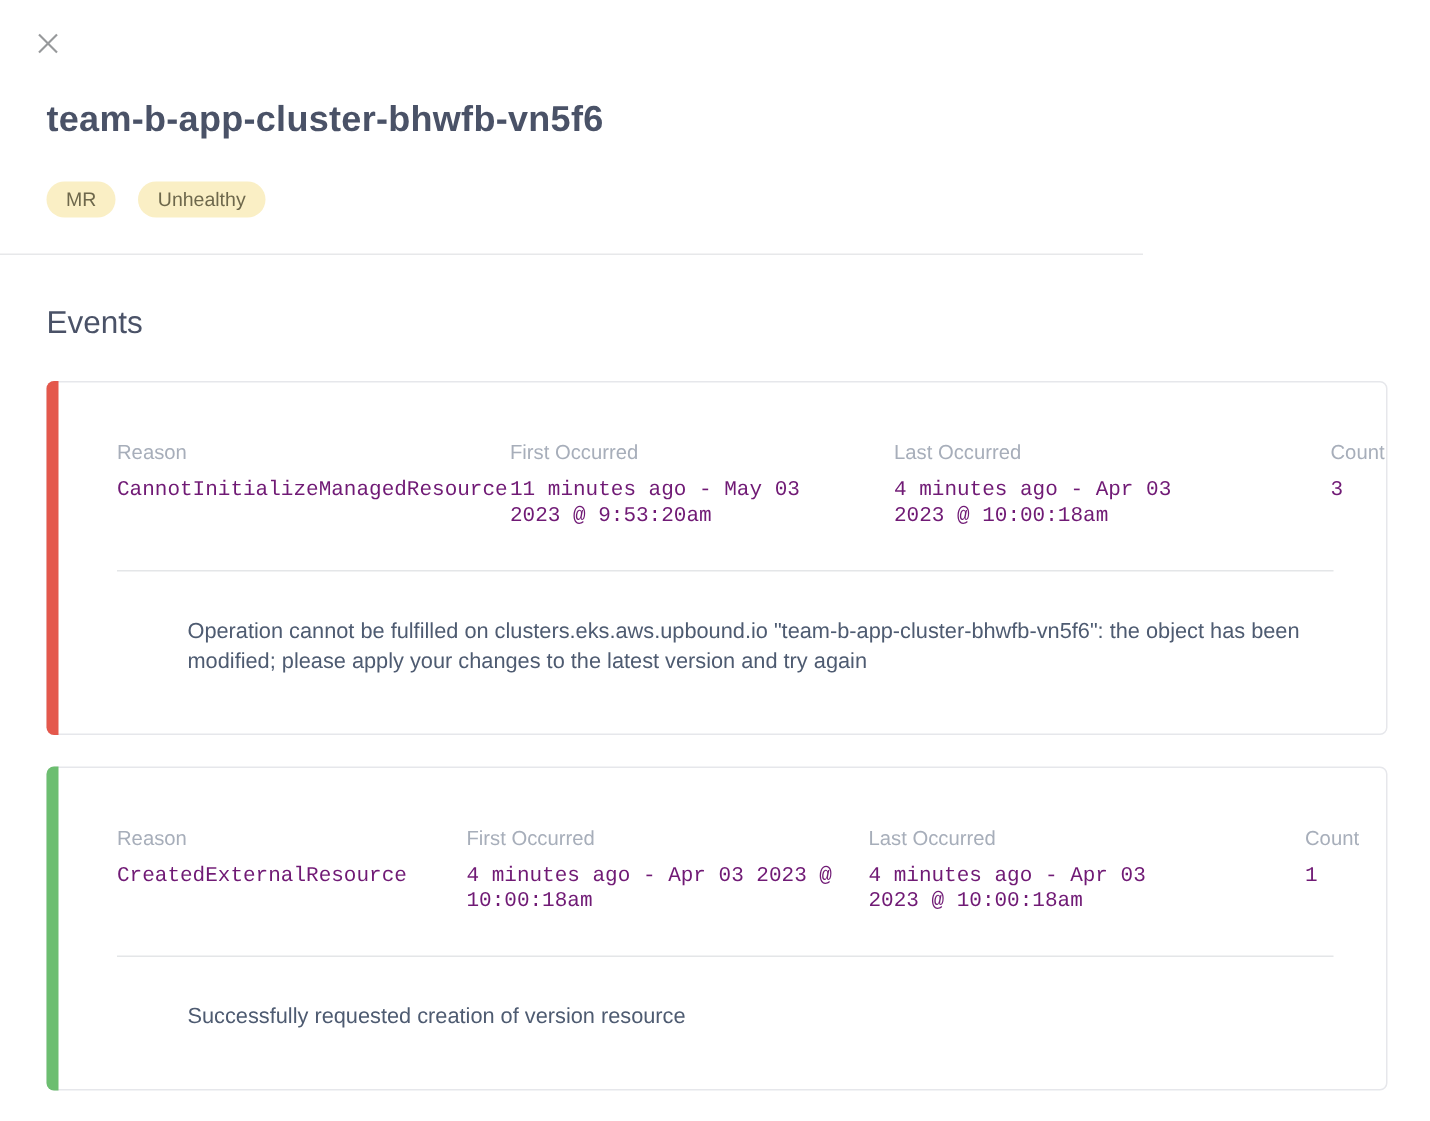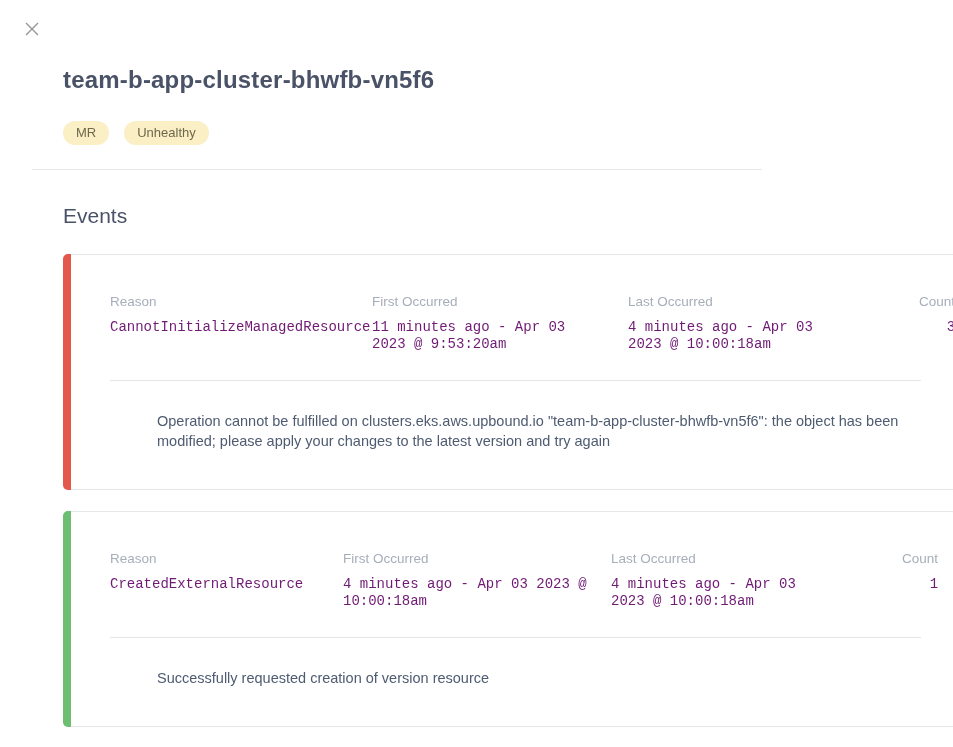--- a/index.html
+++ b/index.html
@@ -3,21 +3,21 @@
 <meta charset="utf-8">
 <style>
   * { margin: 0; padding: 0; box-sizing: border-box; }
   html, body {
     width: 953px; height: 747px;
     background: #ffffff;
     font-family: "Liberation Sans", "DejaVu Sans", sans-serif;
     color: #4E5B71;
     overflow: hidden;
   }
-  .panel { position: relative; width: 762px; height: 747px; padding-left: 32px; }
+  .panel { position: relative; width: 762px; height: 747px; }
 
   .close-btn {
     position: absolute; left: 23px; top: 20px;
     width: 18px; height: 18px;
     background: transparent; border: none; cursor: pointer;
     display: flex; align-items: center; justify-content: center;
   }
   .close-btn svg { display: block; }
 
   .title {
@@ -87,21 +87,21 @@
     padding-right: 16px;
     white-space: nowrap;
   }
   .col-value {
     color: #701a75;
     font-size: 14px;
     line-height: 17px;
     padding-right: 24px;
     font-family: Liberation Mono, monospace;
   }
-  .align-right { text-align: right; padding-right: 0; margin-left: 41px; }
+  .align-right { text-align: left; padding-right: 0; margin-left: 41px; }
 
   .card-divider {
     border: none;
     border-top: 1px solid #E4E6E8;
     margin-top: 27px;
     height: 0;
   }
 
   .event-message {
     margin-top: 30px;
@@ -139,21 +139,21 @@
   <div class="cards">
 
     <div class="event-card">
       <div class="accent-bar" style="background: rgb(228, 88, 76);"></div>
       <div class="event-grid cols-a">
         <div class="col-label">Reason</div>
         <div class="col-label">First Occurred</div>
         <div class="col-label">Last Occurred</div>
         <div class="col-label align-right">Count</div>
         <div class="col-value">CannotInitializeManagedResource</div>
-        <div class="col-value">11 minutes ago - Apr 03 2023 @ 9:53:20am</div>
+        <div class="col-value">11 minutes ago - May 03 2023 @ 9:53:20am</div>
         <div class="col-value">4 minutes ago - Apr 03 2023 @ 10:00:18am</div>
         <div class="col-value align-right">3</div>
       </div>
       <hr class="card-divider">
       <div class="event-message">Operation cannot be fulfilled on clusters.eks.aws.upbound.io "team-b-app-cluster-bhwfb-vn5f6": the object has been modified; please apply your changes to the latest version and try again</div>
     </div>
 
     <div class="event-card">
       <div class="accent-bar" style="background: rgb(108, 190, 112);"></div>
       <div class="event-grid cols-b">

